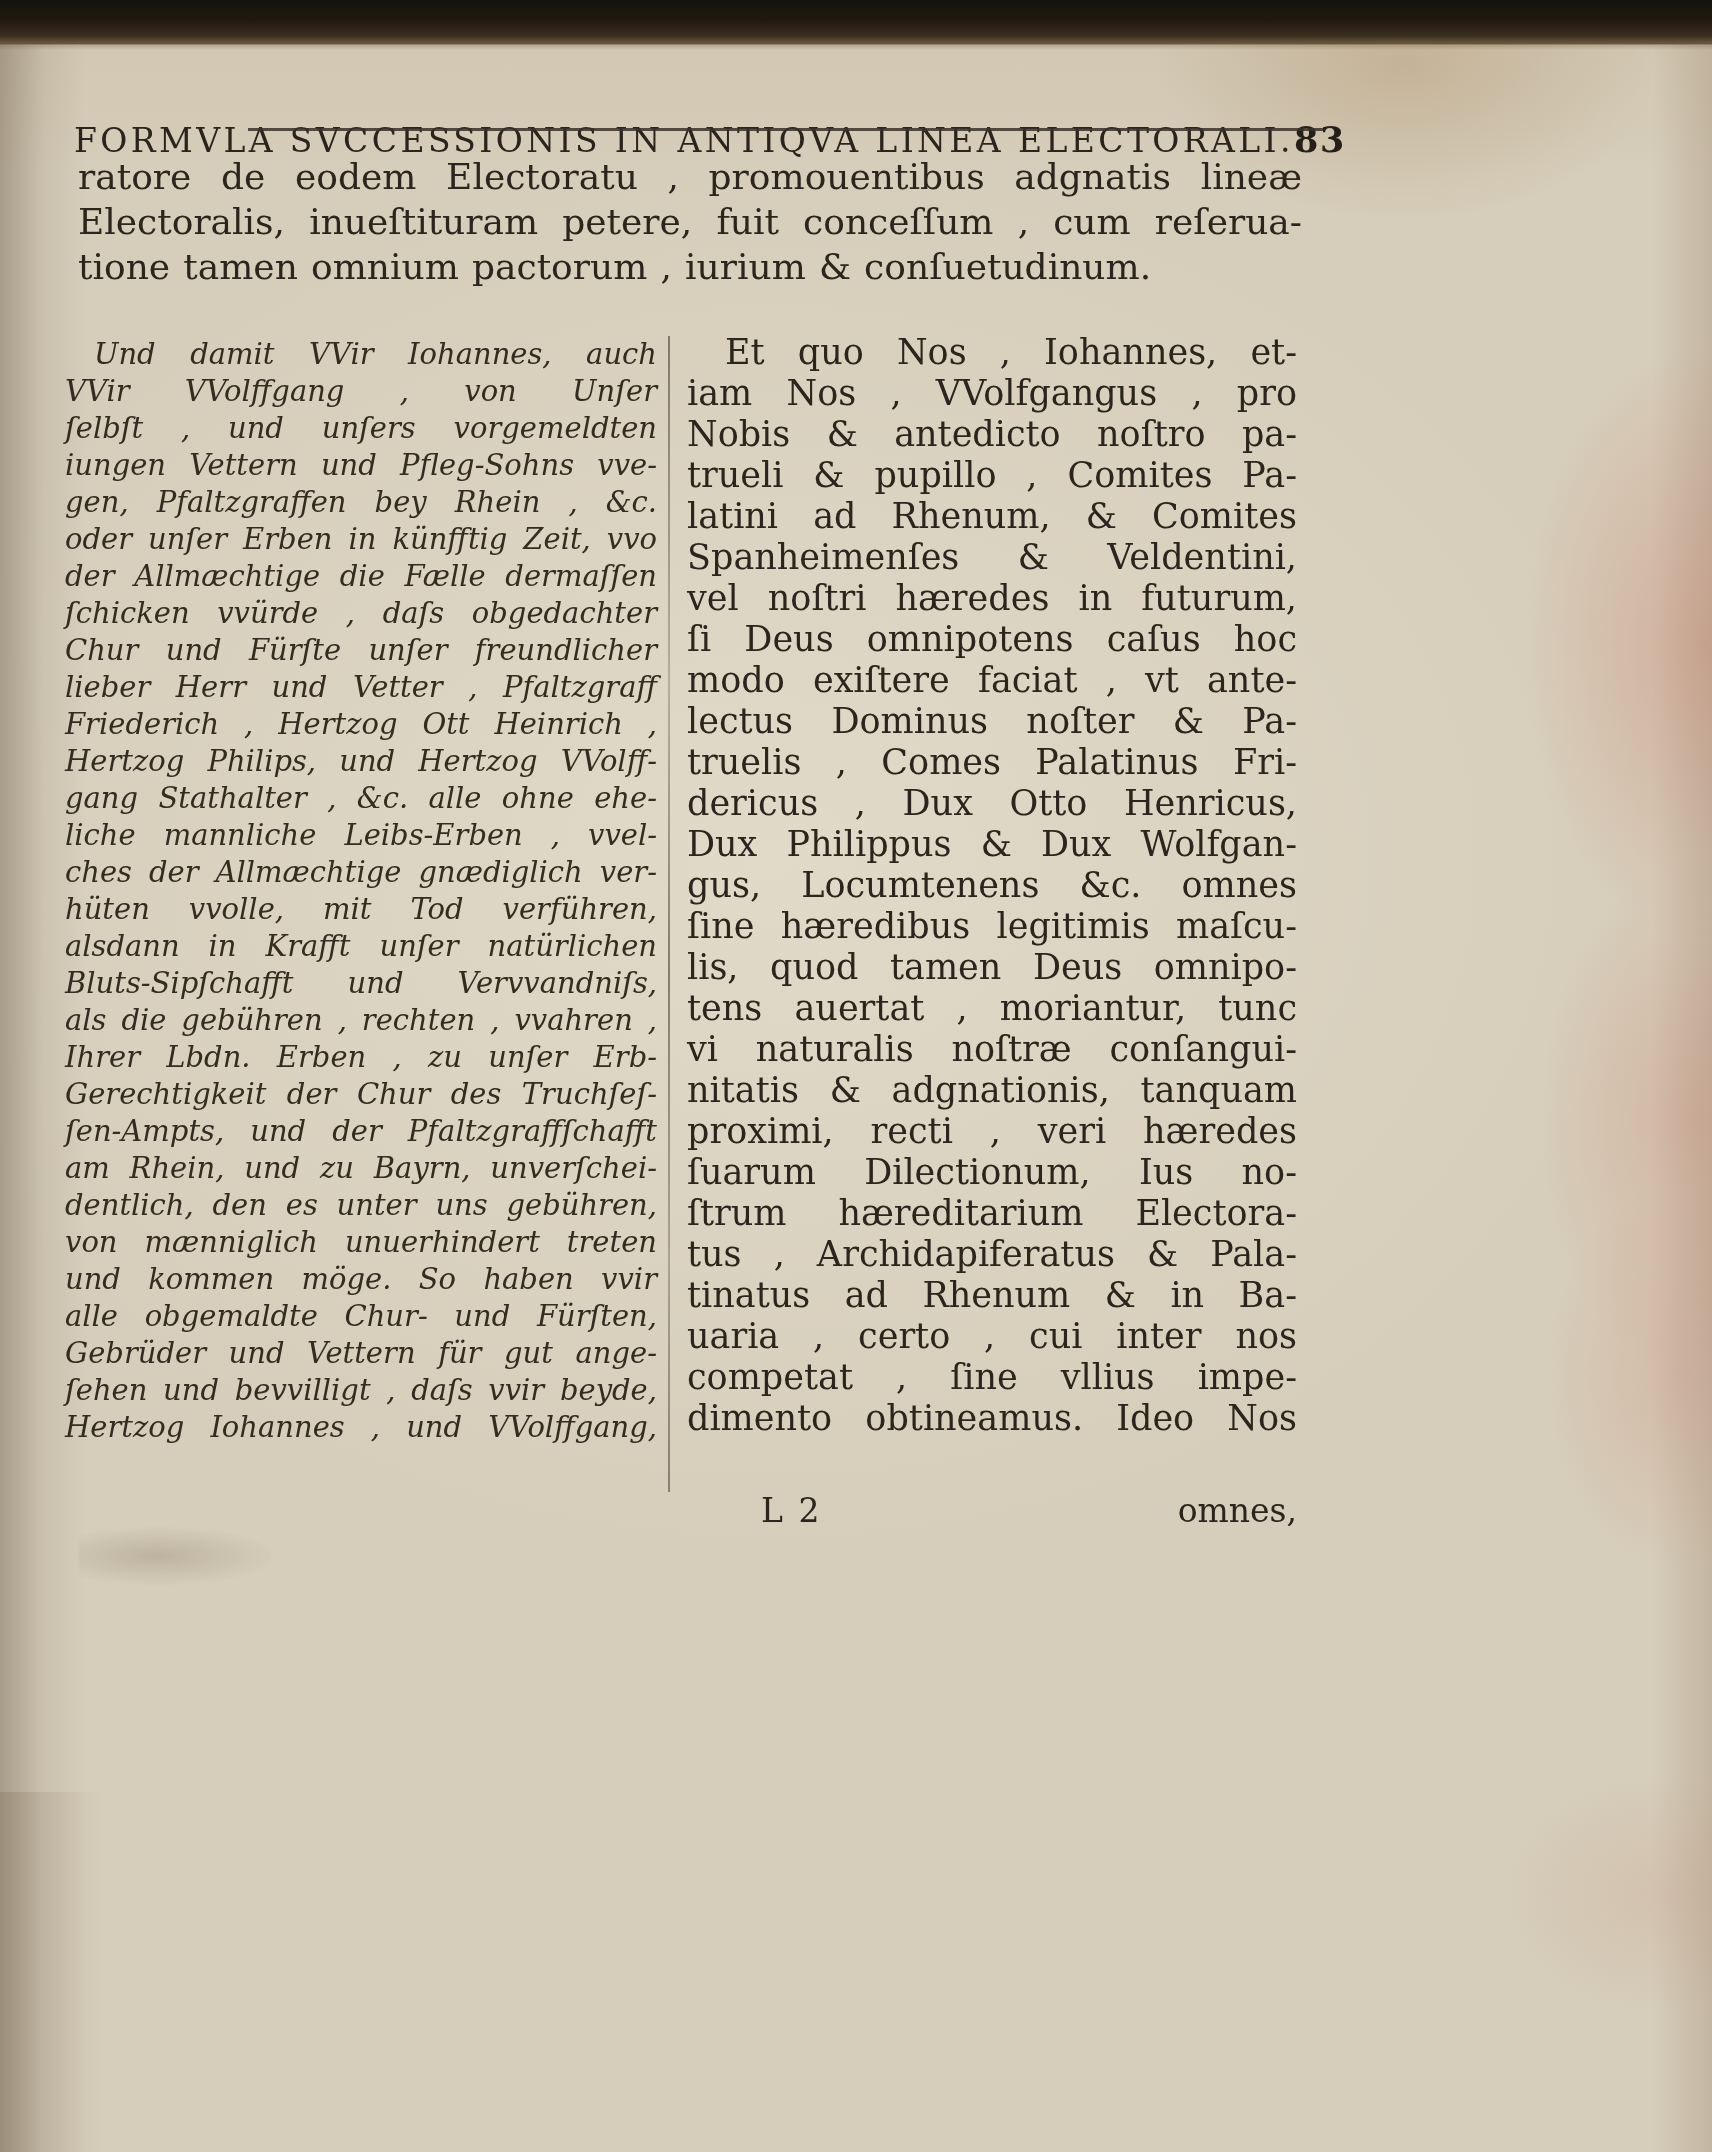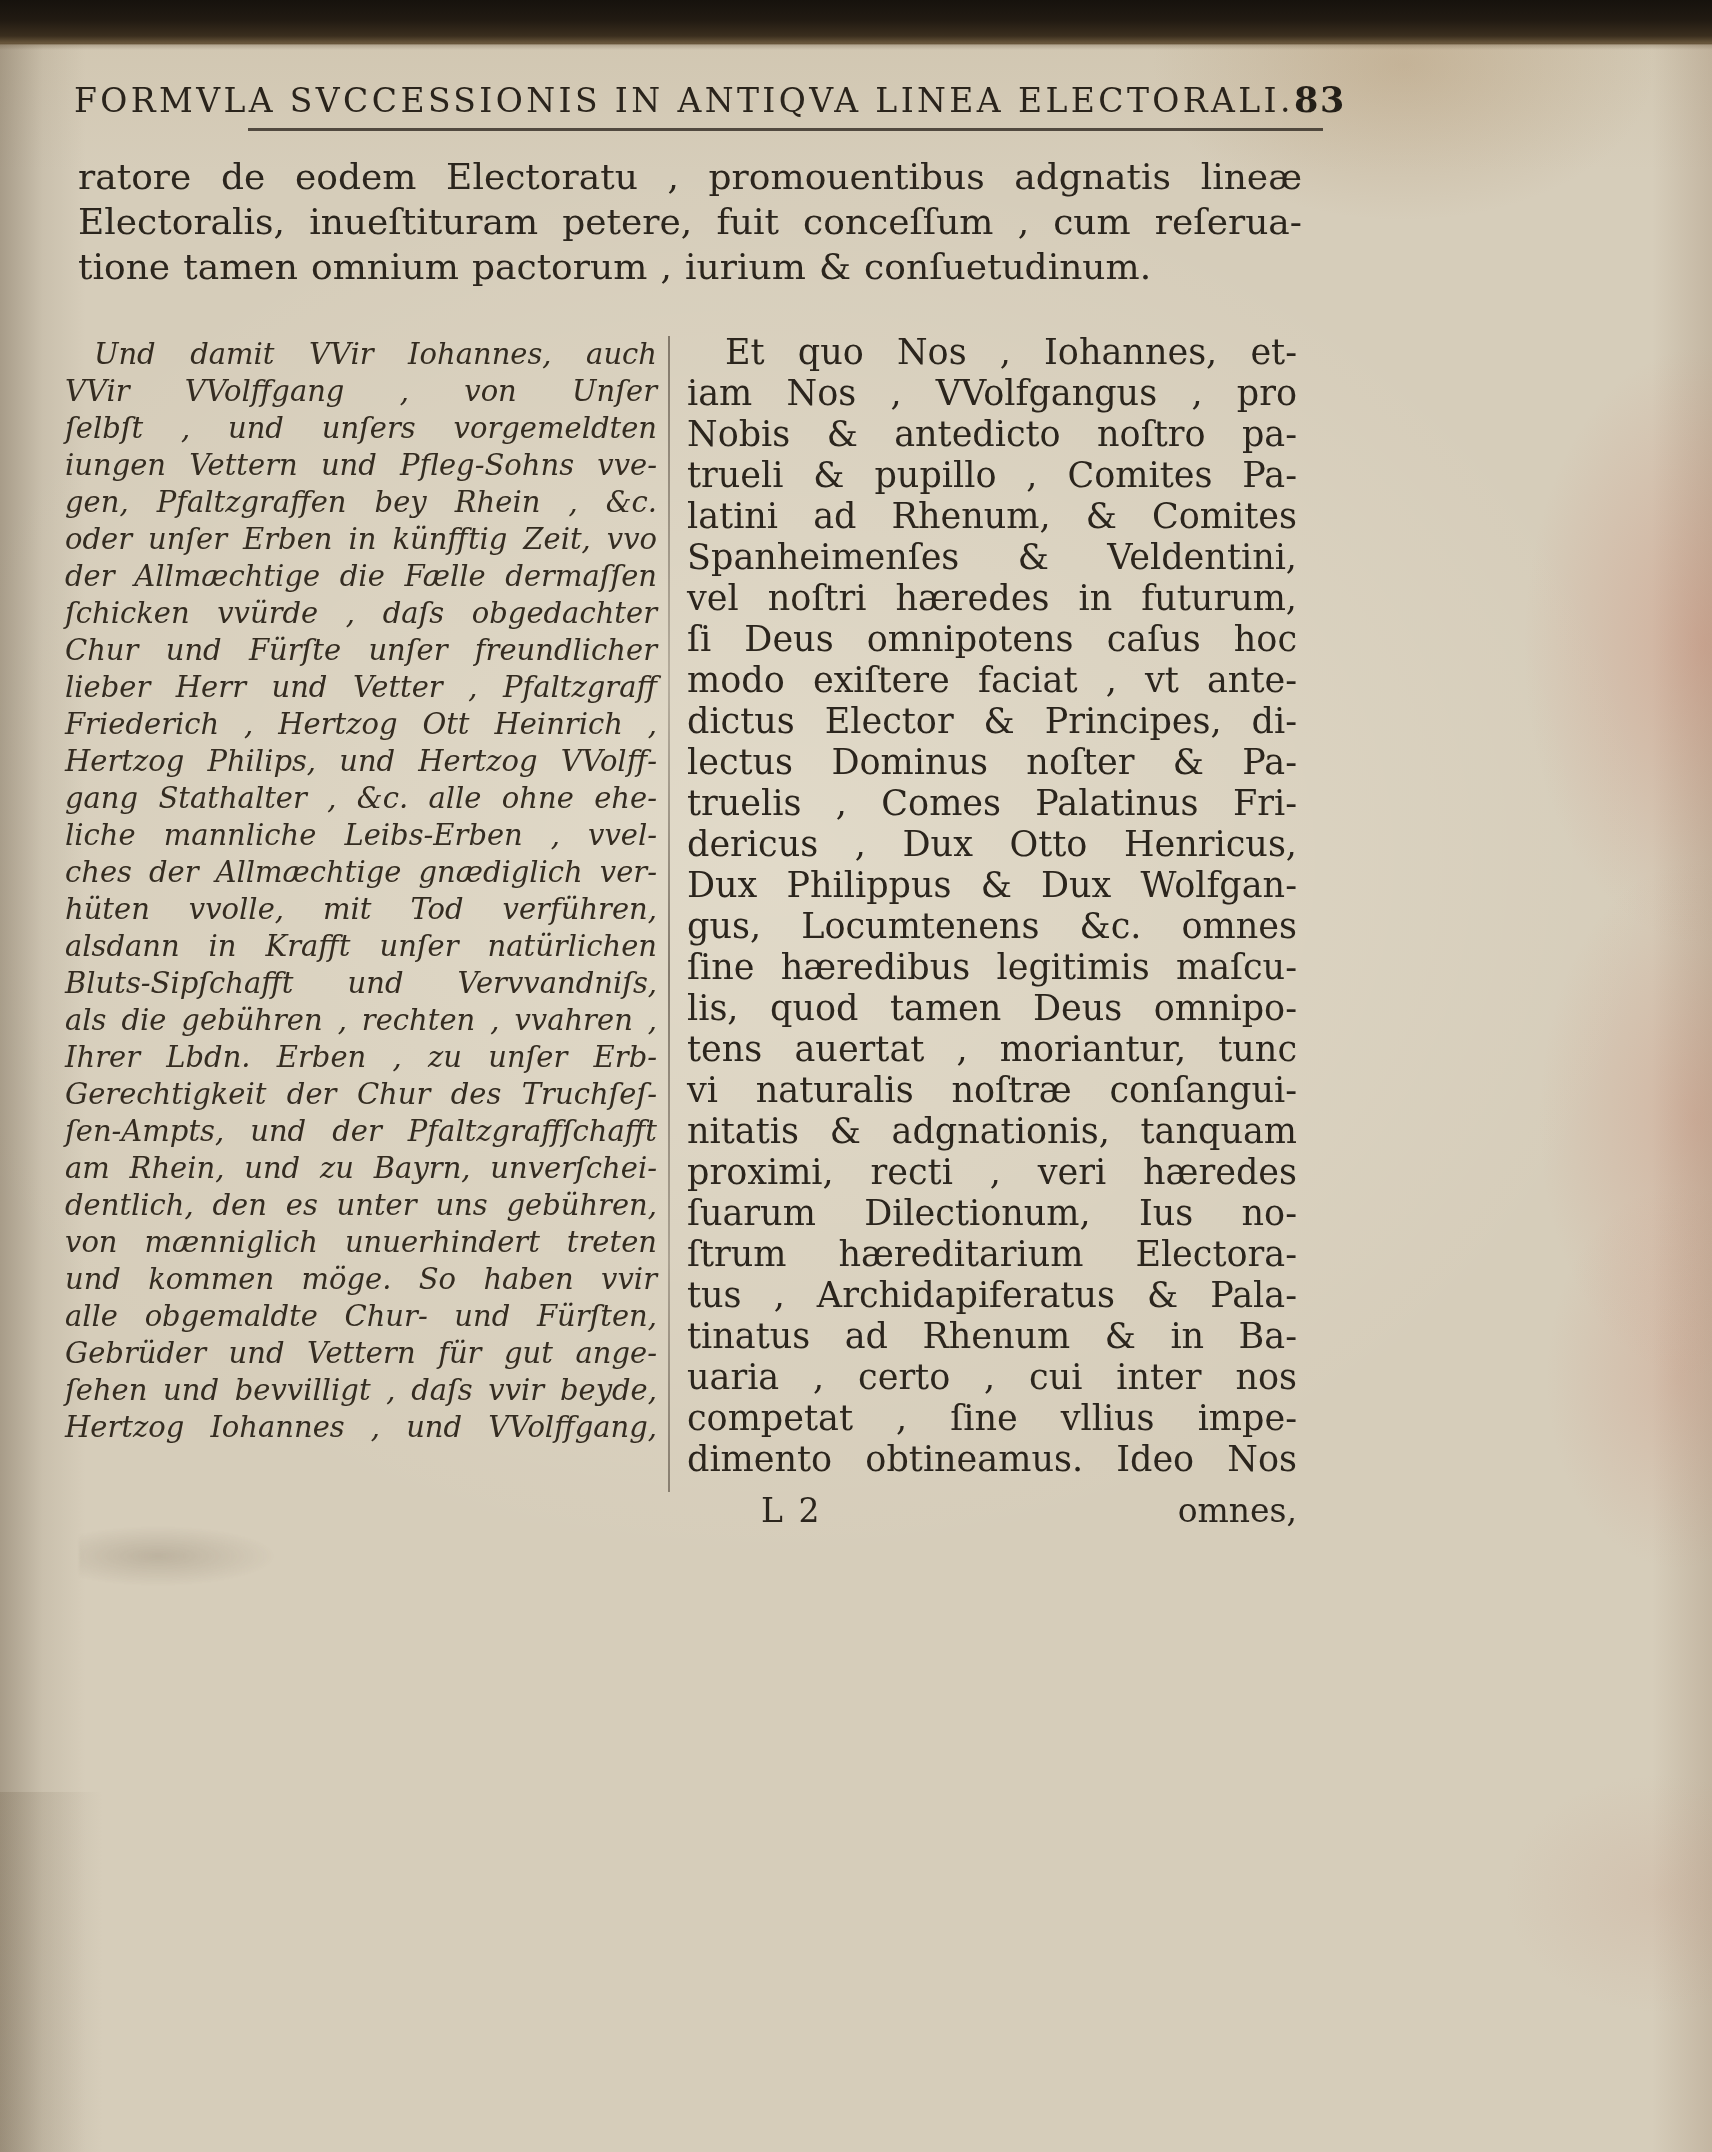--- a/index.html
+++ b/index.html
@@ -38,21 +38,21 @@
 
   .running-head {
     position: absolute; top: 79px; left: 74px; width: 1246px;
     display: flex; justify-content: space-between; align-items: baseline;
     white-space: nowrap;
   }
   .head-title {
     font-size: 33px; letter-spacing: 3.4px; color: #2a241c;
   }
   .head-page {
-    font-size: 35px; font-weight: 700; color: #241f18; letter-spacing: 1.7px;
+    font-size: 35px; font-weight: 700; color: #241f18; letter-spacing: 1.7px; margin-top: 40px;
   }
   .head-rule {
     position: absolute; top: 128px; left: 248px; width: 1075px; height: 3.4px;
     background: #39322a; opacity: 0.85;
   }
 
   .line { text-align: justify; text-align-last: justify; }
 
   .intro {
     position: absolute; top: 154px; left: 78px; width: 1224px;
@@ -155,21 +155,20 @@
     <div class="col-right">
         <div class="line">Et quo Nos , Iohannes, et-</div>
         <div class="line">iam Nos , VVolfgangus , pro</div>
         <div class="line">Nobis &amp; antedicto noſtro pa-</div>
         <div class="line">trueli &amp; pupillo , Comites Pa-</div>
         <div class="line">latini ad Rhenum, &amp; Comites</div>
         <div class="line">Spanheimenſes &amp; Veldentini,</div>
         <div class="line">vel noſtri hæredes in futurum,</div>
         <div class="line">ſi Deus omnipotens caſus hoc</div>
         <div class="line">modo exiſtere faciat , vt ante-</div>
-        <div class="line">dictus Elector &amp; Principes, di-</div>
         <div class="line">lectus Dominus noſter &amp; Pa-</div>
         <div class="line">truelis , Comes Palatinus Fri-</div>
         <div class="line">dericus , Dux Otto Henricus,</div>
         <div class="line">Dux Philippus &amp; Dux Wolfgan-</div>
         <div class="line">gus, Locumtenens &amp;c. omnes</div>
         <div class="line">ſine hæredibus legitimis maſcu-</div>
         <div class="line">lis, quod tamen Deus omnipo-</div>
         <div class="line">tens auertat , moriantur, tunc</div>
         <div class="line">vi naturalis noſtræ conſangui-</div>
         <div class="line">nitatis &amp; adgnationis, tanquam</div>

